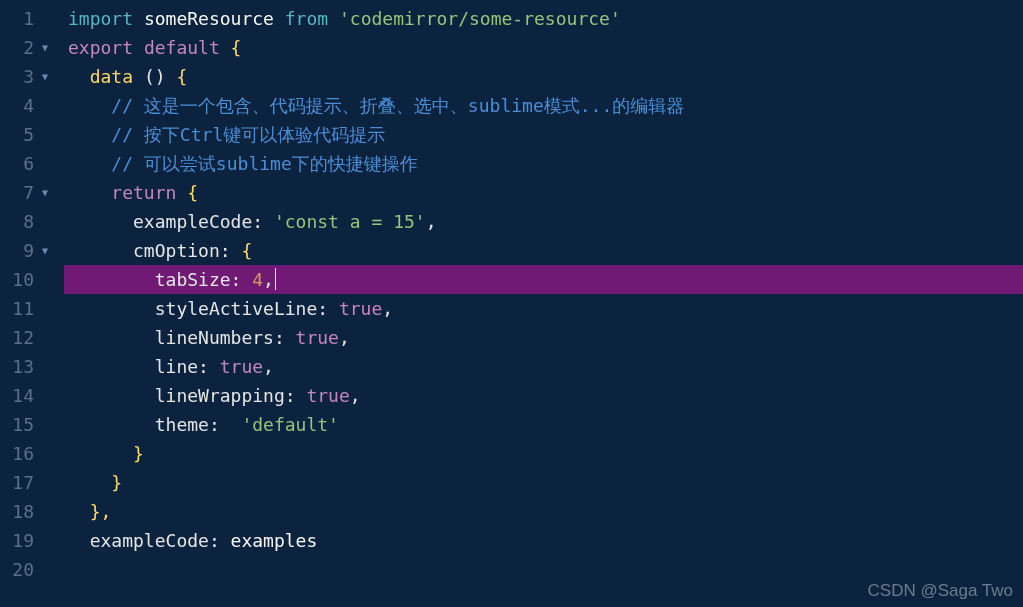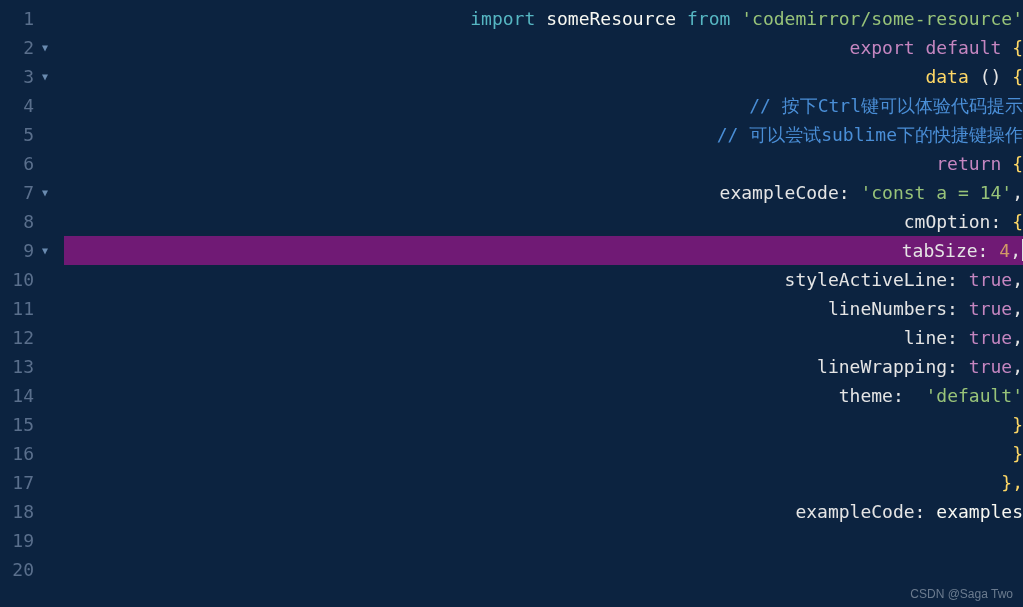--- a/index.html
+++ b/index.html
@@ -53,21 +53,20 @@
       flex: 1;
       padding: 4px 0 0 8px;
       position: relative;
     }
     .code-line {
       height: 29px;
       line-height: 29px;
       white-space: pre;
       position: relative;
       padding-left: 4px;
-      text-align: right;
     }
     .code-line.active {
       background: #701a75;
     }
     .kw { color: #c586c0; }
     .kw-import { color: #56b6c2; }
     .var { color: #f8f8f2; }
     .prop { color: #e5e5e5; }
     .str { color: #98c379; }
     .num { color: #d19a66; }
@@ -83,21 +82,21 @@
       vertical-align: middle;
       margin-left: 1px;
       position: relative;
       top: -2px;
     }
     .watermark {
       position: absolute;
       bottom: 6px;
       right: 10px;
       color: rgba(200, 210, 220, 0.5);
-      font-size: 12px;
+      font-size: 17px;
       font-family: Arial, sans-serif;
     }
   </style>
 </head>
 <body>
 
 <div class="editor">
   <div class="gutter">
     <div class="gutter-line">
         <span class="line-num">1</span>
@@ -178,24 +177,25 @@
     <div class="gutter-line">
         <span class="line-num">20</span>
         <span class="fold-marker"></span>
       </div>
   </div>
 
   <div class="code-area">
     <div class="code-line"><span class="kw-import">import</span> <span class="var">someResource</span> <span class="kw-import">from</span> <span class="str">'codemirror/some-resource'</span></div>
     <div class="code-line"><span class="kw">export</span> <span class="kw">default</span> <span class="def">{</span></div>
     <div class="code-line">  <span class="def">data</span> <span class="punct">()</span> <span class="def">{</span></div>
+    <div class="code-line">    <span class="comment">// 这是一个包含、代码提示、折叠、选中、sublime模式...的编辑器</span></div>
     <div class="code-line">    <span class="comment">// 按下Ctrl键可以体验代码提示</span></div>
     <div class="code-line">    <span class="comment">// 可以尝试sublime下的快捷键操作</span></div>
     <div class="code-line">    <span class="kw">return</span> <span class="def">{</span></div>
-    <div class="code-line">      <span class="prop">exampleCode:</span> <span class="str">'const a = 14'</span><span class="punct">,</span></div>
+    <div class="code-line">      <span class="prop">exampleCode:</span> <span class="str">'const a = 15'</span><span class="punct">,</span></div>
     <div class="code-line">      <span class="prop">cmOption:</span> <span class="def">{</span></div>
     <div class="code-line active">        <span class="prop">tabSize:</span> <span class="num">4</span><span class="punct">,</span><span class="cursor"></span></div>
     <div class="code-line">        <span class="prop">styleActiveLine:</span> <span class="bool">true</span><span class="punct">,</span></div>
     <div class="code-line">        <span class="prop">lineNumbers:</span> <span class="bool">true</span><span class="punct">,</span></div>
     <div class="code-line">        <span class="prop">line:</span> <span class="bool">true</span><span class="punct">,</span></div>
     <div class="code-line">        <span class="prop">lineWrapping:</span> <span class="bool">true</span><span class="punct">,</span></div>
     <div class="code-line">        <span class="prop">theme:</span>  <span class="str">'default'</span></div>
     <div class="code-line">      <span class="def">}</span></div>
     <div class="code-line">    <span class="def">}</span></div>
     <div class="code-line">  <span class="def">},</span></div>

